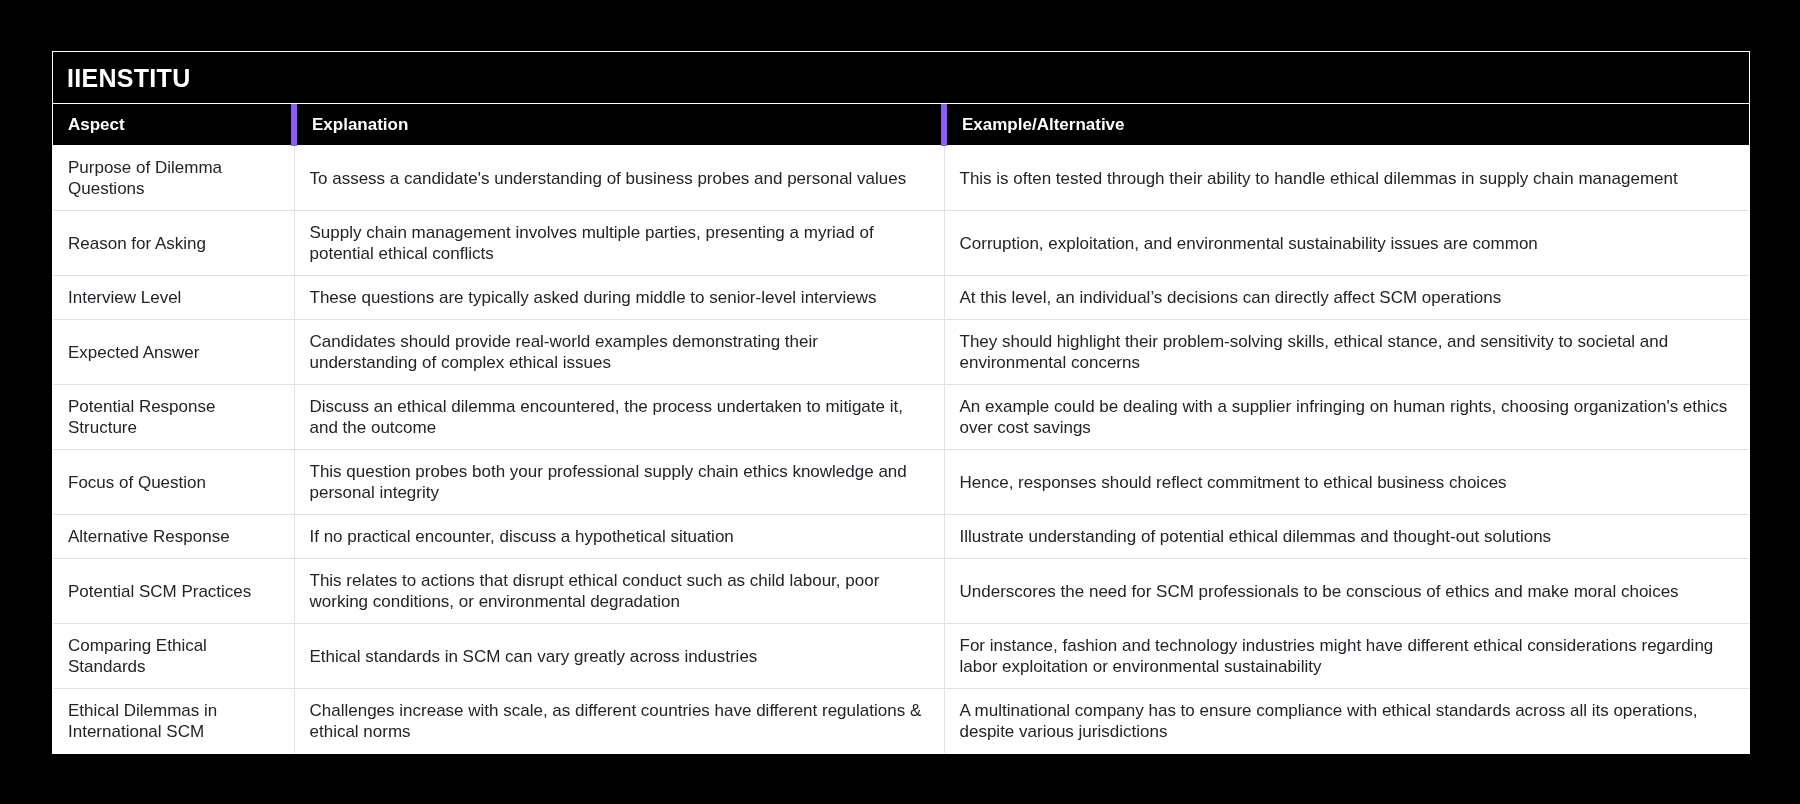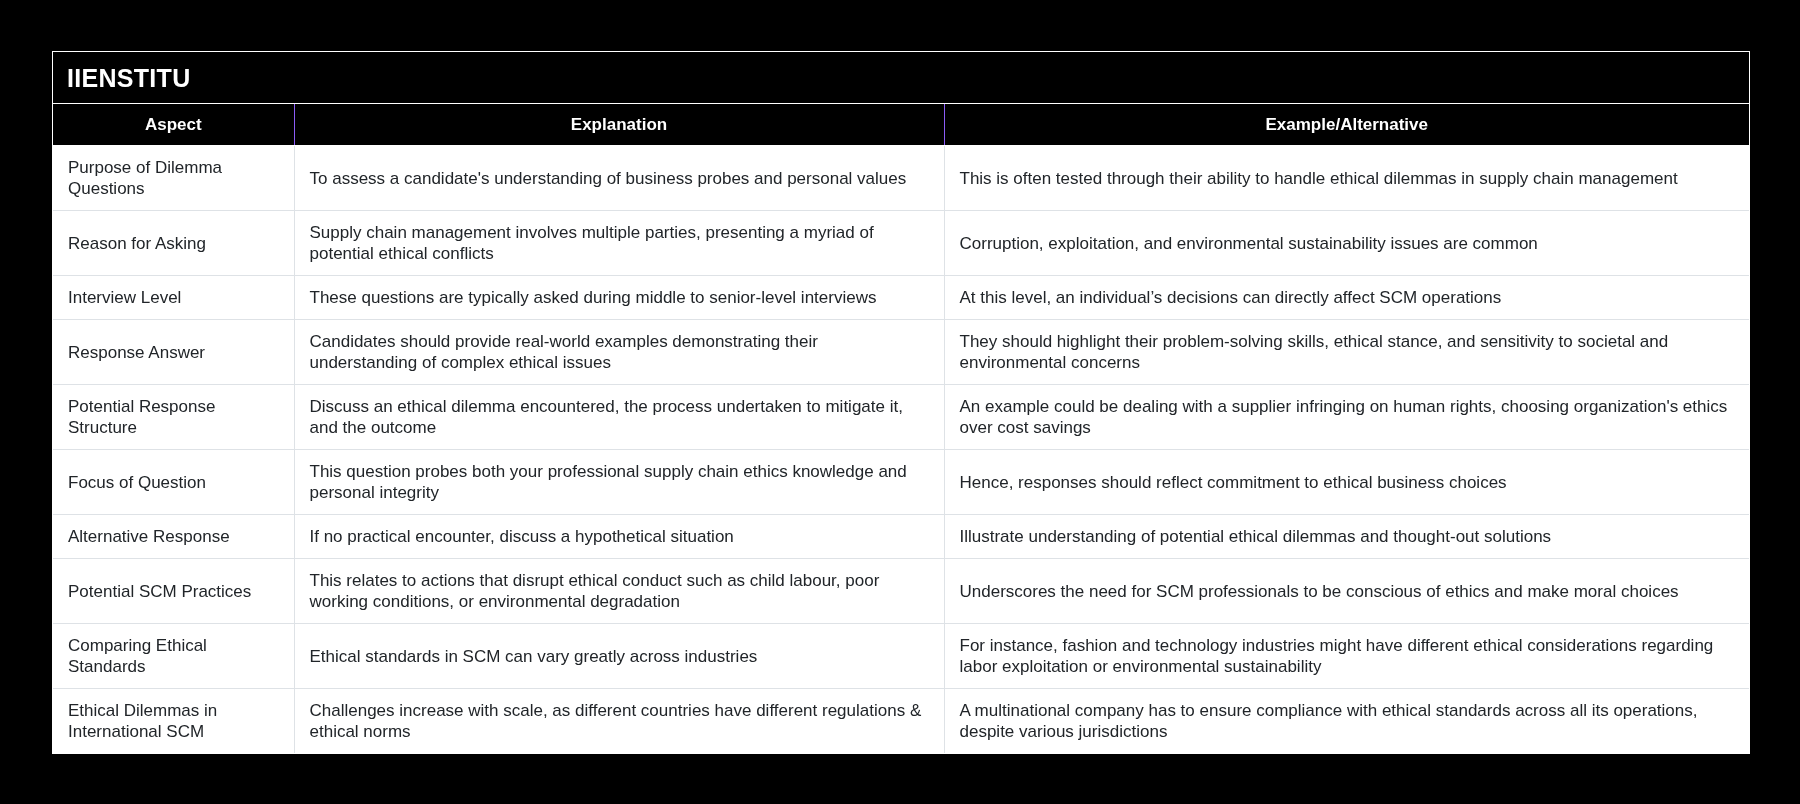--- a/index.html
+++ b/index.html
@@ -31,28 +31,28 @@
     width: 100%;
     border-collapse: collapse;
     table-layout: fixed;
   }
   table.info-table col.col-aspect      { width: 241px; }
   table.info-table col.col-explanation { width: 650px; }
   table.info-table col.col-example     { width: auto;  }
   table.info-table th {
     background: #000000;
     color: #ffffff;
-    text-align: center;
+    text-align: left;
     font-size: 17px;
     font-weight: 700;
     line-height: 21px;
     padding: 10px 15px;
     border-bottom: 1px solid #ffffff;
   }
-  table.info-table th + th { border-left: 1px solid #8b5cf6; }
+  table.info-table th + th { border-left: 6px solid #8b5cf6; }
   table.info-table td {
     background: #ffffff;
     color: #212529;
     font-size: 17px;
     font-weight: 400;
     line-height: 21px;
     padding: 11px 15px;
     vertical-align: middle;
     word-wrap: break-word;
   }
@@ -91,21 +91,21 @@
     <td class="c-example">Corruption, exploitation, and environmental sustainability issues are common</td>
   </tr>
 
   <tr>
     <td class="c-aspect">Interview Level</td>
     <td class="c-explanation">These questions are typically asked during middle to senior-level interviews</td>
     <td class="c-example">At this level, an individual’s decisions can directly affect SCM operations</td>
   </tr>
 
   <tr>
-    <td class="c-aspect">Response Answer</td>
+    <td class="c-aspect">Expected Answer</td>
     <td class="c-explanation">Candidates should provide real-world examples demonstrating their understanding of complex ethical issues</td>
     <td class="c-example">They should highlight their problem-solving skills, ethical stance, and sensitivity to societal and environmental concerns</td>
   </tr>
 
   <tr>
     <td class="c-aspect">Potential Response Structure</td>
     <td class="c-explanation">Discuss an ethical dilemma encountered, the process undertaken to mitigate it, and the outcome</td>
     <td class="c-example">An example could be dealing with a supplier infringing on human rights, choosing organization's ethics over cost savings</td>
   </tr>
 

